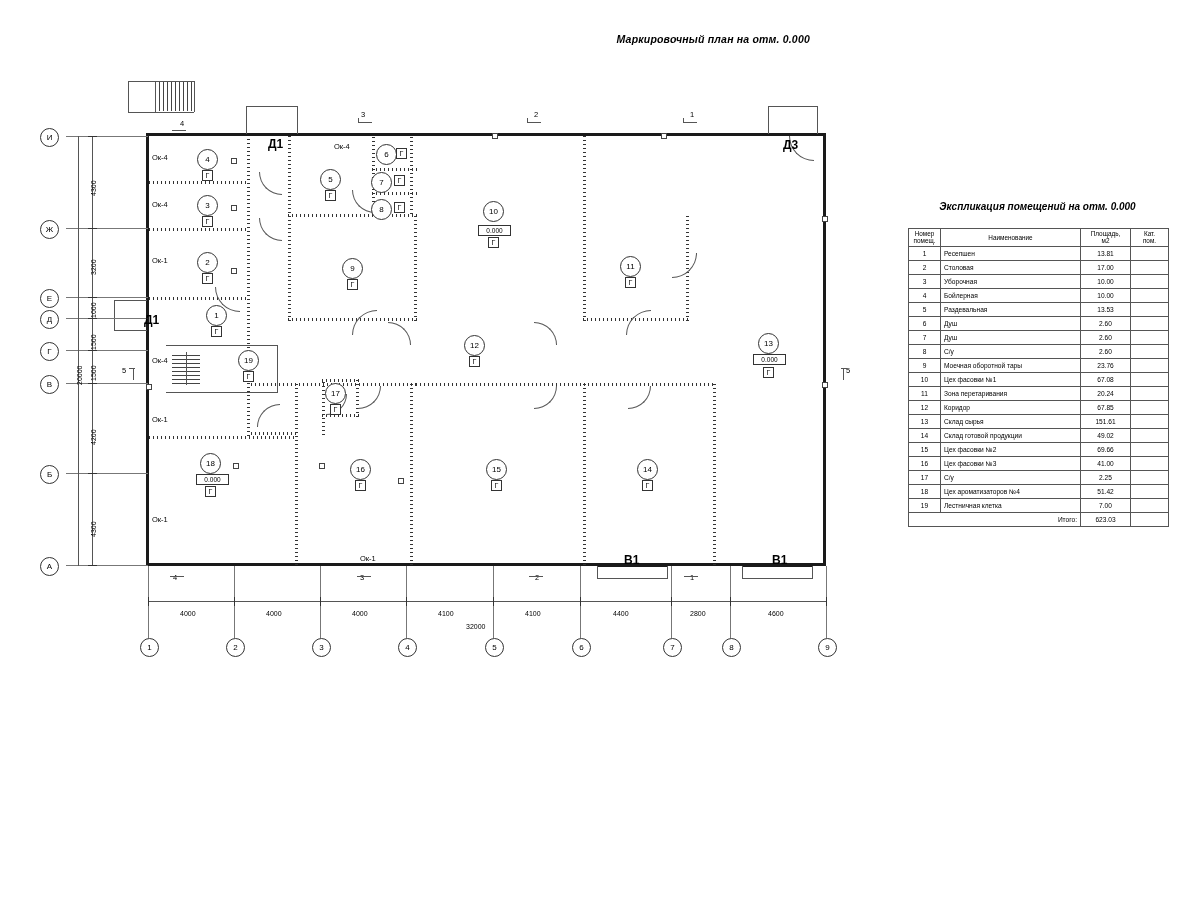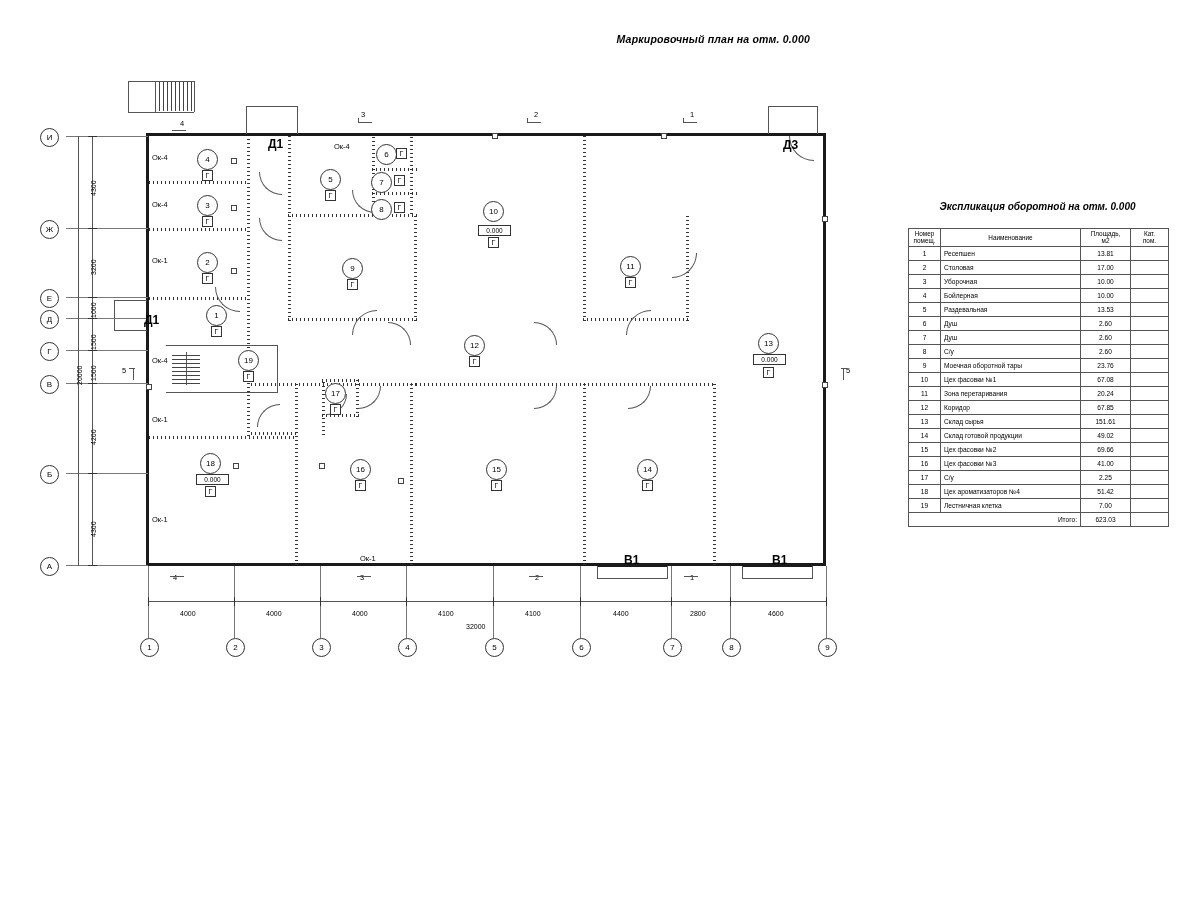--- a/index.html
+++ b/index.html
@@ -83,21 +83,21 @@
   .col-cat{width:38px;text-align:center;}
   .total-row td{height:14px;}
   .total-label{text-align:right;padding-right:4px;font-size:6.6px;}
 </style>
 </head>
 <body>
 
 <div class="sheet">
 
   <div class="plan-title">Маркировочный план на отм. 0.000</div>
-  <div class="table-title">Экспликация оборотной на отм. 0.000</div>
+  <div class="table-title">Экспликация помещений на отм. 0.000</div>
 
   <div class="wall" style="left:146px;top:133px;width:680px;height:3px;"></div>
   <div class="wall" style="left:146px;top:563px;width:680px;height:3px;"></div>
   <div class="wall" style="left:146px;top:133px;width:3px;height:433px;"></div>
   <div class="wall" style="left:823px;top:133px;width:3px;height:433px;"></div>
 
   <div class="thin" style="left:246px;top:106px;width:52px;height:1px;"></div>
   <div class="thin" style="left:246px;top:106px;width:1px;height:28px;"></div>
   <div class="thin" style="left:297px;top:106px;width:1px;height:28px;"></div>
   <div class="thin" style="left:768px;top:106px;width:50px;height:1px;"></div>

